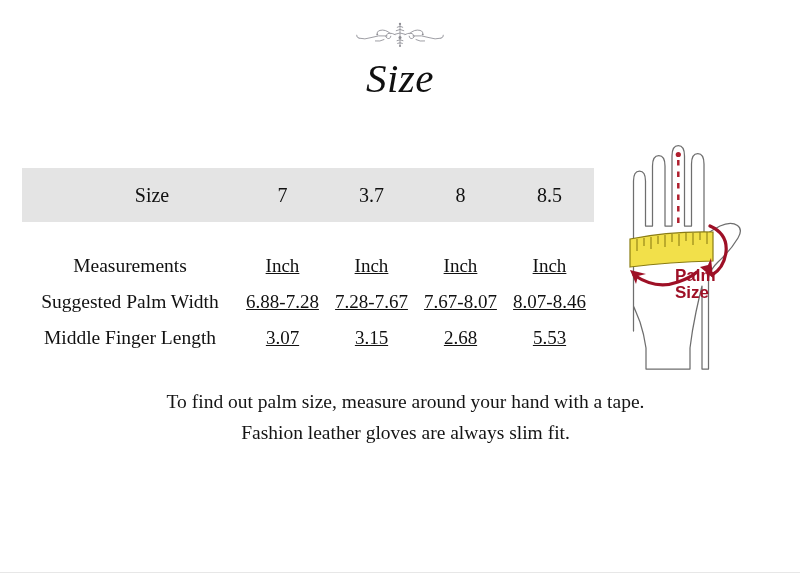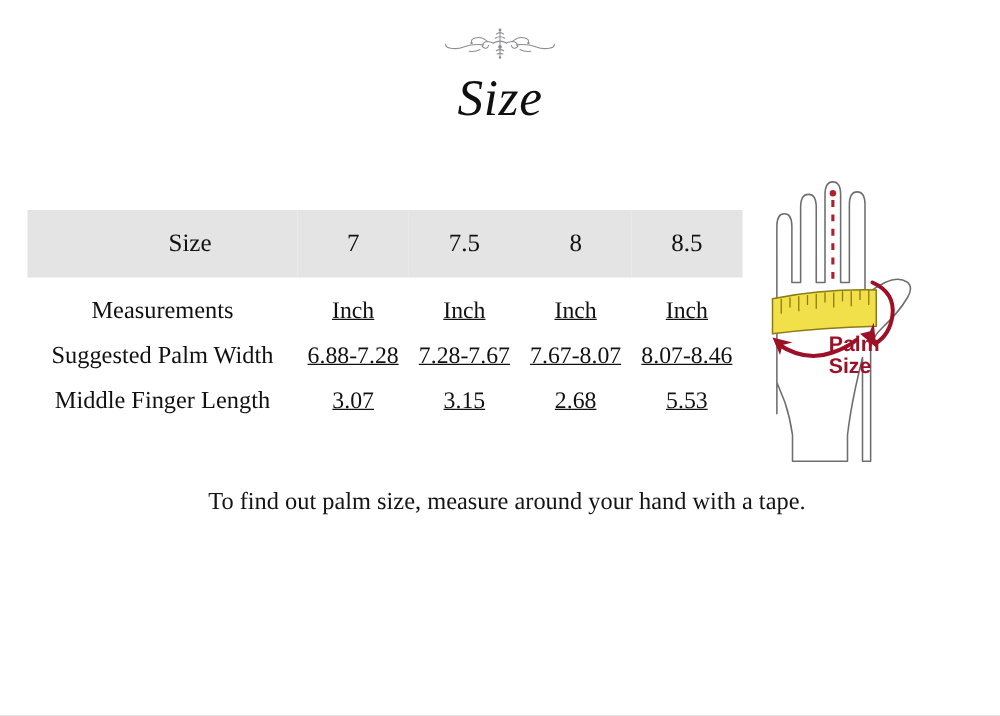--- a/index.html
+++ b/index.html
@@ -62,33 +62,33 @@
     vertical-align: middle;
     white-space: nowrap;
   }
   table.size-table col.label-col { width: 216px; }
   table.size-table col.val-col   { width: 89px; }
 
   thead.table-head tr { background: #e4e4e4; }
   thead.table-head th { height: 54px; font-size: 20px; }
   thead.table-head th.head-label { padding-left: 44px; }
 
-  tbody.table-body tr:first-child td { padding-top: 9px; }
+  tbody.table-body tr:first-child td { padding-top: 26px; }
   tbody.table-body td.row-label {
     font-size: 19.5px;
   }
   tbody.table-body td.cell-value {
     font-size: 19px;
     text-decoration: underline;
   }
 
   
   #hand-diagram {
     position: absolute;
-    left: 588px;
+    left: 600px;
     top: 126px;
     width: 200px;
     height: 250px;
   }
 
   
   #instructions {
     position: absolute;
     left: 0;
     top: 386px;
@@ -153,21 +153,21 @@
       <col class="label-col">
       <col class="val-col">
       <col class="val-col">
       <col class="val-col">
       <col class="val-col">
     </colgroup>
     <thead class="table-head">
       <tr>
         <th class="head-label">Size</th>
         <th>7</th>
-        <th>7.5</th>
+        <th>3.7</th>
         <th>8</th>
         <th>8.5</th>
       </tr>
     </thead>
     <tbody class="table-body">
       <tr>
         <td class="row-label">Measurements</td>
         <td class="cell-value">Inch</td>
         <td class="cell-value">Inch</td>
         <td class="cell-value">Inch</td>
@@ -276,15 +276,16 @@
       <path d="M30 144 L36 158 L38 150 L46 148 Z"></path>
     </g>
 
     <text x="75" y="155" fill="#9e1026" font-family="&quot;Liberation Sans&quot;, sans-serif" font-size="17" font-weight="bold" text-anchor="start">Palm</text>
     <text x="75" y="172" fill="#9e1026" font-family="&quot;Liberation Sans&quot;, sans-serif" font-size="17" font-weight="bold" text-anchor="start">Size</text>
   </svg>
 </div>
 
 <div id="instructions">
   <div class="note-line">To find out palm size, measure around your hand with a tape.</div>
+  <div class="note-line">Fashion leather gloves are always slim fit.</div>
 </div>
 
 <div id="bottom-rule"></div>
 
 </body></html>

